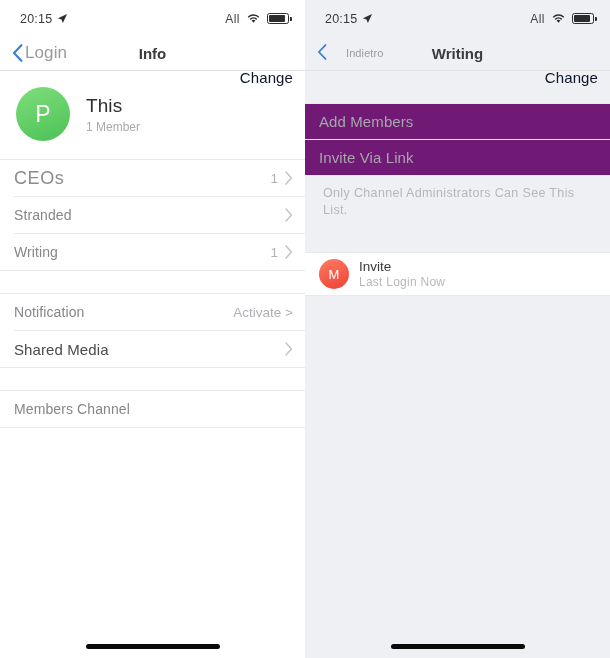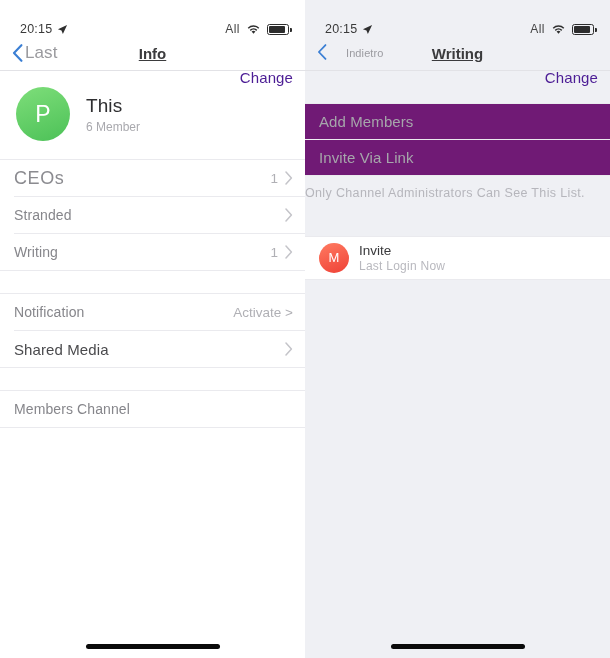--- a/index.html
+++ b/index.html
@@ -24,21 +24,21 @@
     height: 658px;
     overflow: hidden;
   }
   .phone.left  { background: #ffffff; }
   .phone.right { background: #eff0f4; }
 
   
   .statusbar {
     height: 36px;
     display: flex;
-    align-items: flex-end;
+    align-items: center;
     justify-content: space-between;
     padding: 1px 16px 0 20px;
     box-sizing: border-box;
     font-size: 12.5px;
     color: #3a3a3a;
     letter-spacing: .2px;
     gap: 13px;
   }
   .sb-left { display: flex; align-items: center; gap: 5px; }
   .sb-right { display: flex; align-items: center; gap: 6px; }
@@ -94,26 +94,25 @@
     flex: none;
   }
   .nav-title {
     position: absolute;
     left: 0; right: 0;
     text-align: center;
     font-size: 15px;
     font-weight: bold;
     color: #3b3b3d;
     pointer-events: none;
-    text-decoration: underline;
   }
   .nav-right {
     margin-left: auto;
     font-size: 15px;
-    color: #4c1d95;
+    color: #0f172a;
     letter-spacing: .1px;
     margin-top: 48px;
   }
   .navline {
     height: 1px;
     background: #e2e2e6;
     width: 100%;
   }
 
   
@@ -205,21 +204,21 @@
     padding-left: 14px;
     box-sizing: border-box;
     background: #701a75;
   }
   .r-row .label {
     font-size: 15px;
     color: #a6a6ab;
     letter-spacing: .1px;
   }
   .footnote {
-    padding: 9px 16px 12px 0;
+    padding: 9px 16px 12px 18px;
     font-size: 12.5px;
     line-height: 1.32;
     color: #b6b6bc;
     letter-spacing: .35px;
   }
   .member {
     display: flex;
     align-items: center;
     gap: 10px;
     height: 42px;
@@ -274,32 +273,32 @@
       </div>
     </div>
 
     <div class="navbar">
       <div class="nav-back">
         <span class="chev-back">
           <svg viewBox="0 0 11 18" width="11" height="18">
               <path d="M9.4 1.2 2 9l7.4 7.8" fill="none" stroke="#3b7fd4" stroke-width="2.1" stroke-linecap="round" stroke-linejoin="round"></path>
             </svg>
         </span>
-        <span>Last</span>
+        <span>Login</span>
       </div>
       <div class="nav-title">Info</div>
       <div class="nav-right">Change</div>
     </div>
     <div class="navline"></div>
 
     <div class="hero">
       <div class="avatar green">P</div>
       <div class="hero-text">
         <div class="hero-title">This</div>
-        <div class="hero-sub">6 Member</div>
+        <div class="hero-sub">1 Member</div>
       </div>
     </div>
 
     <div class="rule-full"></div>
 
     <div class="row big">
       <span class="label">CEOs</span>
       <span class="right">
         <span>1</span>
         <span class="chev-r">

